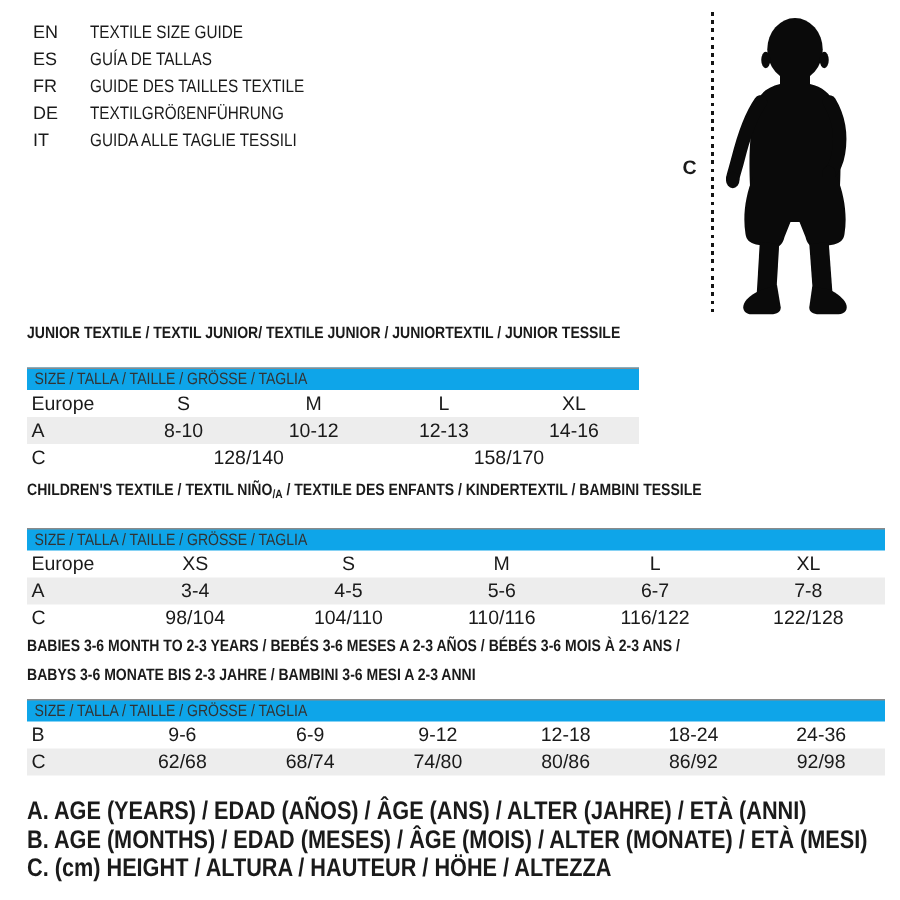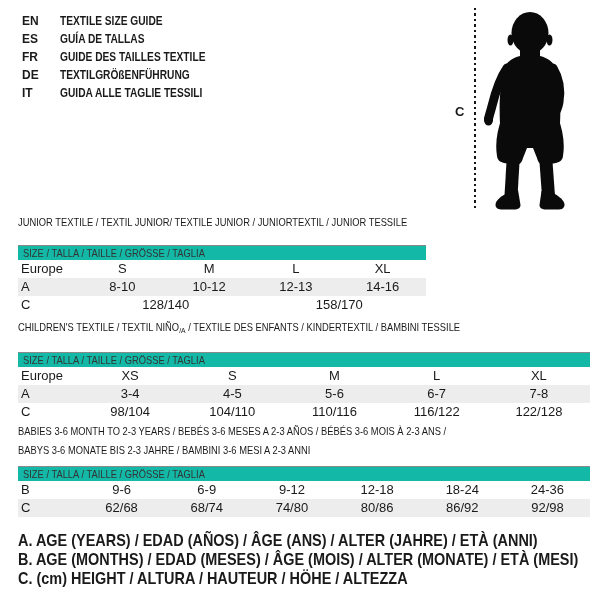--- a/index.html
+++ b/index.html
@@ -2,35 +2,35 @@
 <html><head>
 <meta charset="utf-8">
 <style>
   html,body{margin:0;padding:0;background:#ffffff;}
   body{width:600px;height:600px;position:relative;overflow:hidden;
        font-family:"Liberation Sans",sans-serif;color:#1a1a1a;}
   .cond{display:inline-block;transform:scaleX(0.85);transform-origin:0 50%;white-space:nowrap;}
 
   
   .lang-list{position:absolute;left:22px;top:12px;}
-  .lang-row{height:18px;line-height:18px;font-weight:bold;font-size:12px;}
+  .lang-row{height:18px;line-height:18px;font-weight:normal;font-size:12px;}
   .lang-code{display:inline-block;width:38px;}
 
   
   .dotline{position:absolute;left:474px;top:8px;width:2px;height:200px;
            background:repeating-linear-gradient(to bottom,#141414 0 2.5px,transparent 2.5px 5.5px);}
   .figure-c{position:absolute;left:455px;top:104px;font-weight:bold;font-size:13px;}
   .baby-svg{position:absolute;left:480px;top:6px;}
 
   
-  .sec-title{position:absolute;left:18px;font-weight:normal;font-size:11px;line-height:19px;white-space:nowrap;}
+  .sec-title{position:absolute;left:18px;font-weight:bold;font-size:11px;line-height:19px;white-space:nowrap;}
 
   
   .table-block{position:absolute;left:18px;}
-  .size-bar{height:14px;line-height:14px;background:#14b8a6;border-top:1px solid #8a8a8a;
+  .size-bar{height:14px;line-height:14px;background:#0ea5e9;border-top:1px solid #8a8a8a;
             padding-left:5px;font-size:11px;color:#333;}
   .trow{display:flex;height:18px;line-height:18px;font-size:13px;}
   .trow.stripe{background:#ededed;}
   .tcell{overflow:hidden;}
   .tlabel{width:58px;padding-left:3px;text-align:left;flex:0 0 auto;}
   .tval{flex:1 1 0;text-align:center;}
 
   
   .notes{position:absolute;left:18px;top:531px;}
   .note-line{height:19px;line-height:19px;font-weight:bold;font-size:17px;}

